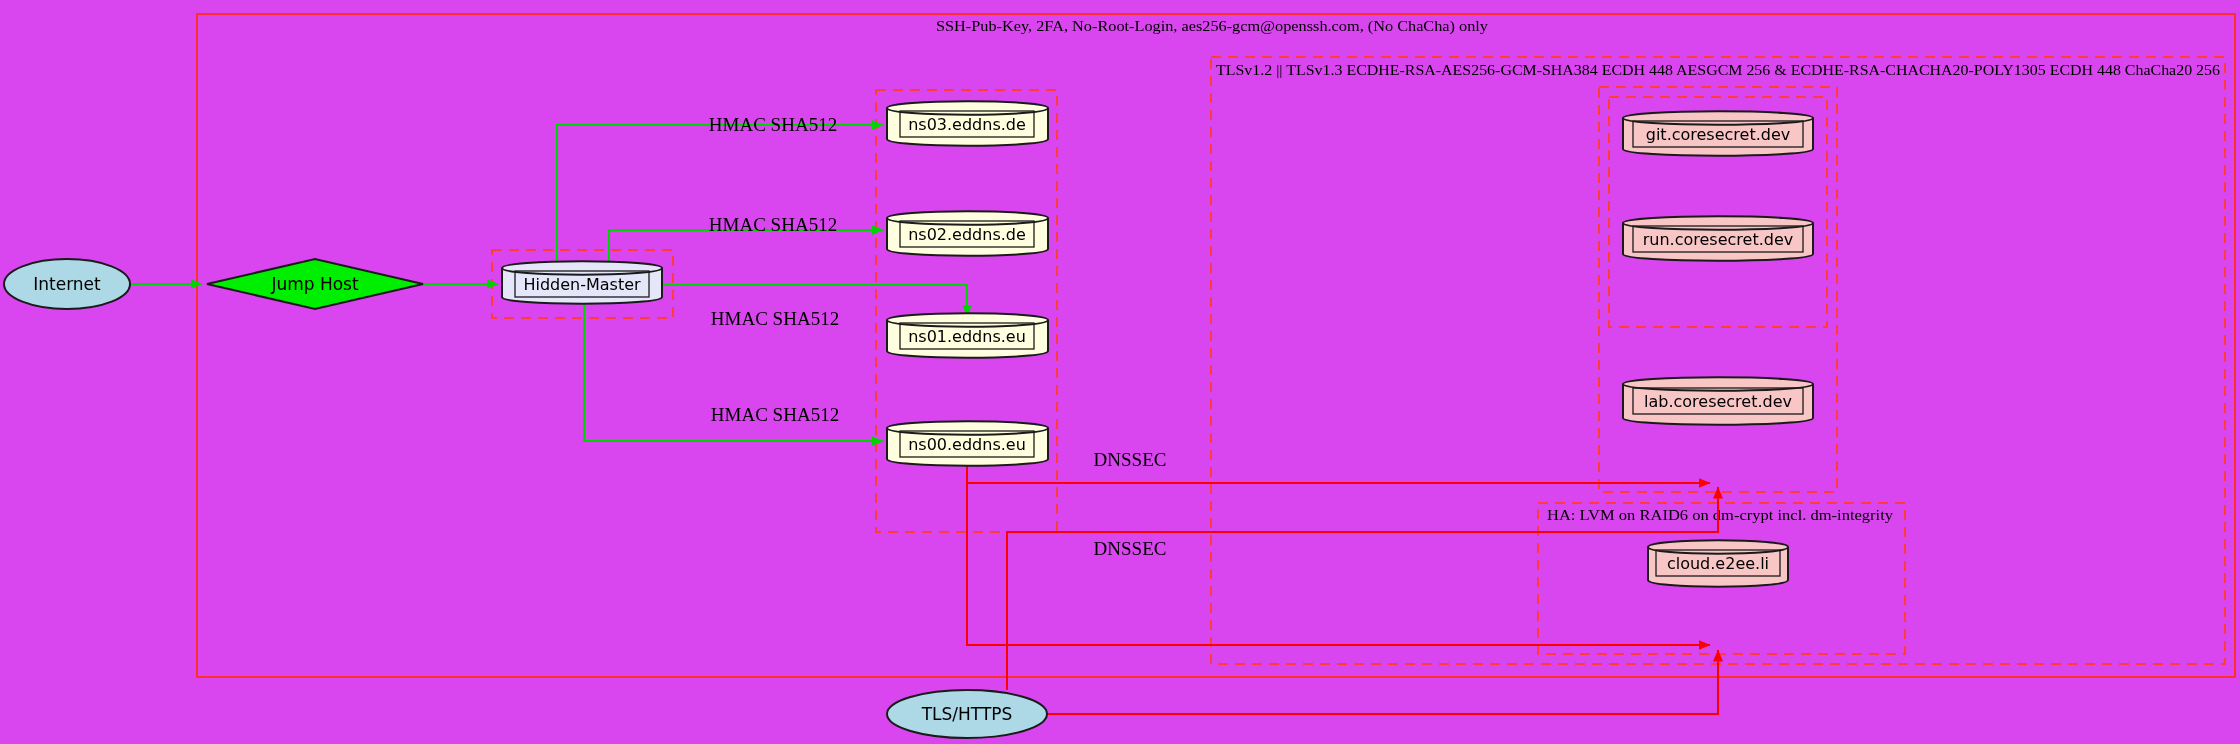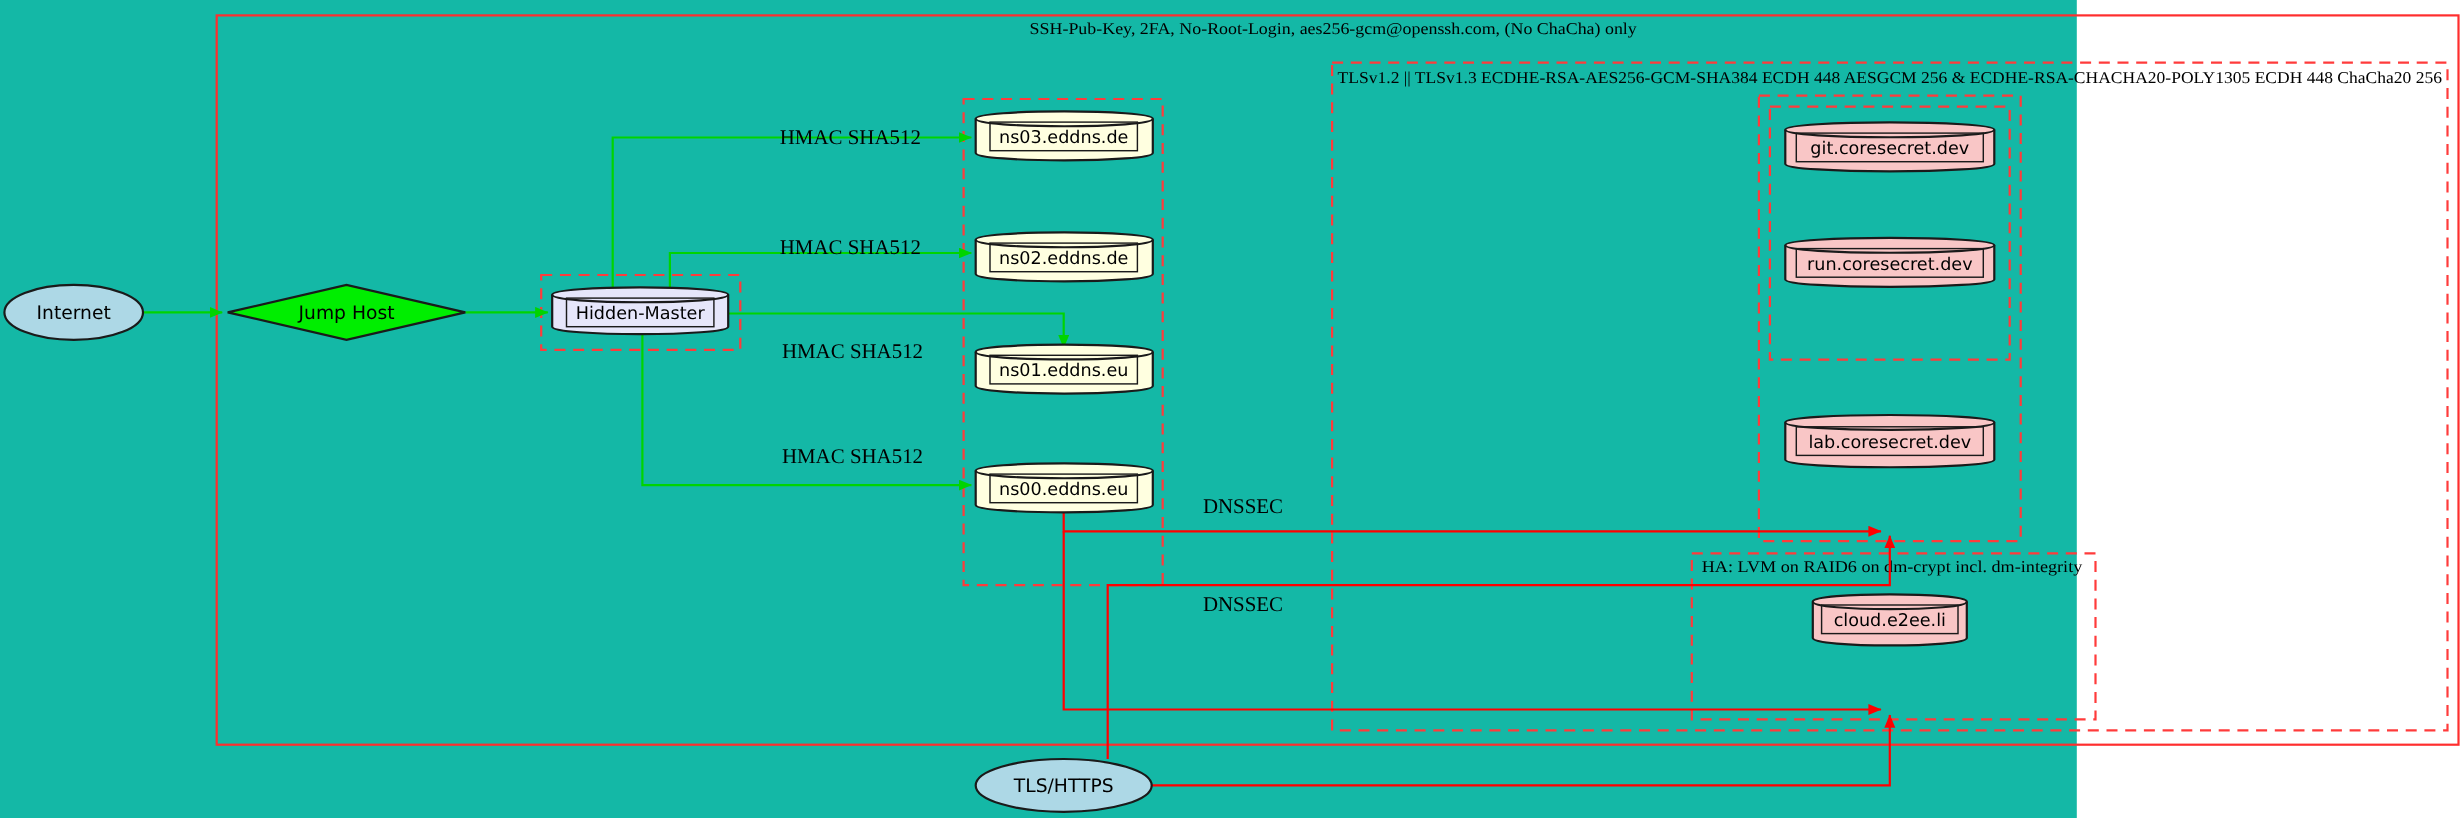--- a/index.html
+++ b/index.html
@@ -1,16 +1,16 @@
 <!DOCTYPE html>
 <html style="--green-edge: #00d400; --red-edge: #ff0000; --box-red: #ff3b3b; --box-red-solid: #ff2e2e; --node-lightblue: #add8e6; --node-green: #00ee00; --node-lavender: #e6e6fa; --node-lightyellow: #ffffe0; --node-pink: #f9c6c6;"><head>
 <meta charset="utf-8">
 <style>
   html,body { margin:0; padding:0; background:#ffffff; }
-  .stage { position:relative; width:1888px; height:744px; background:#14b8a6; }
+  .stage { position:relative; width:2240px; height:744px; background:#d946ef; }
   svg { display:block; }
   .cluster-box { fill:none; stroke:var(--box-red); stroke-width:2; }
   .dashed { stroke-dasharray:10 7; }
   .solid-box { fill:none; stroke:var(--box-red-solid); stroke-width:2; }
   .green-edge { fill:none; stroke:var(--green-edge); stroke-width:2; }
   .red-edge { fill:none; stroke:var(--red-edge); stroke-width:2; }
   .node-outline { stroke:#1a1a1a; stroke-width:2; }
   .label-frame { fill:none; stroke:#1a1a1a; stroke-width:1.3; }
   .node-label { font:16px "DejaVu Sans", sans-serif; fill:#000; text-anchor:middle; }
   .node-label-big { font:17px "DejaVu Sans", sans-serif; fill:#000; text-anchor:middle; }

